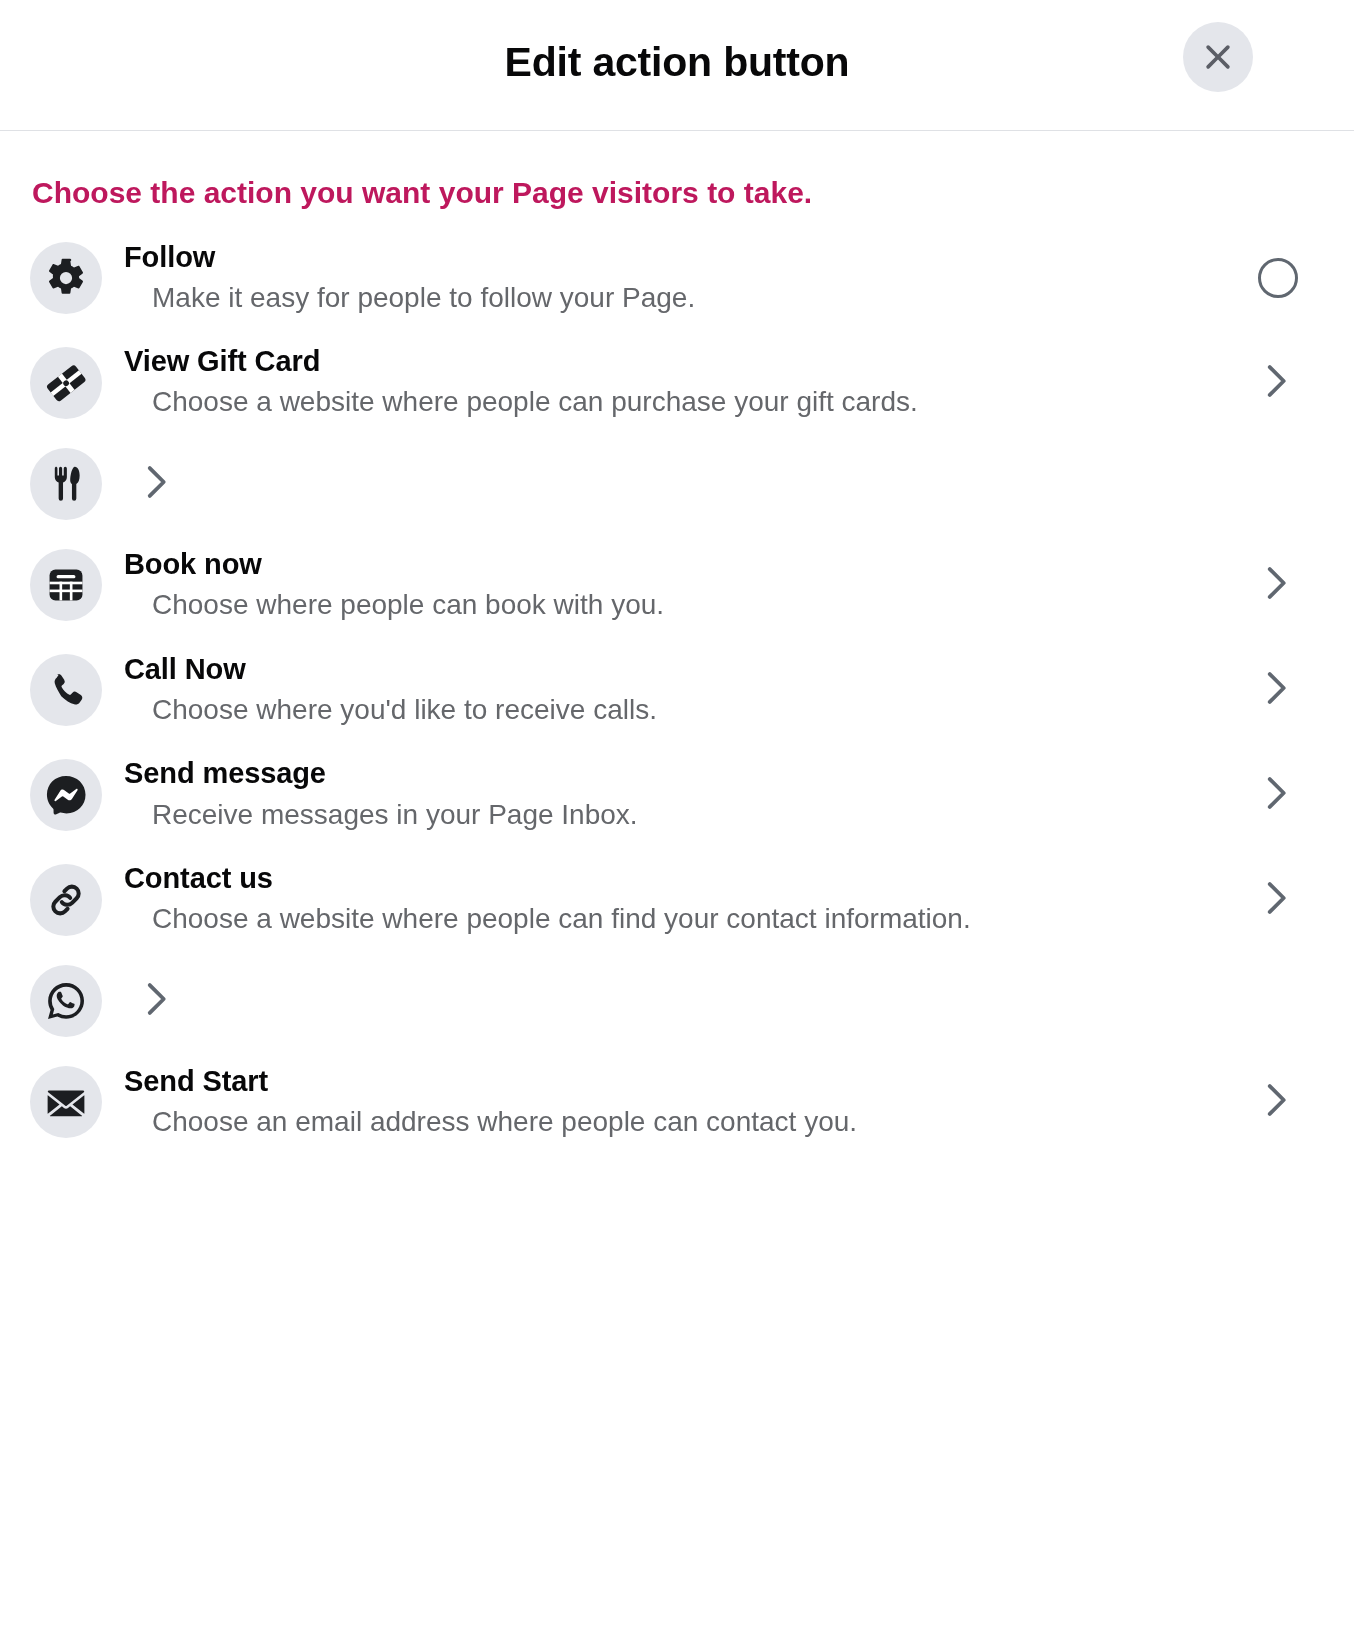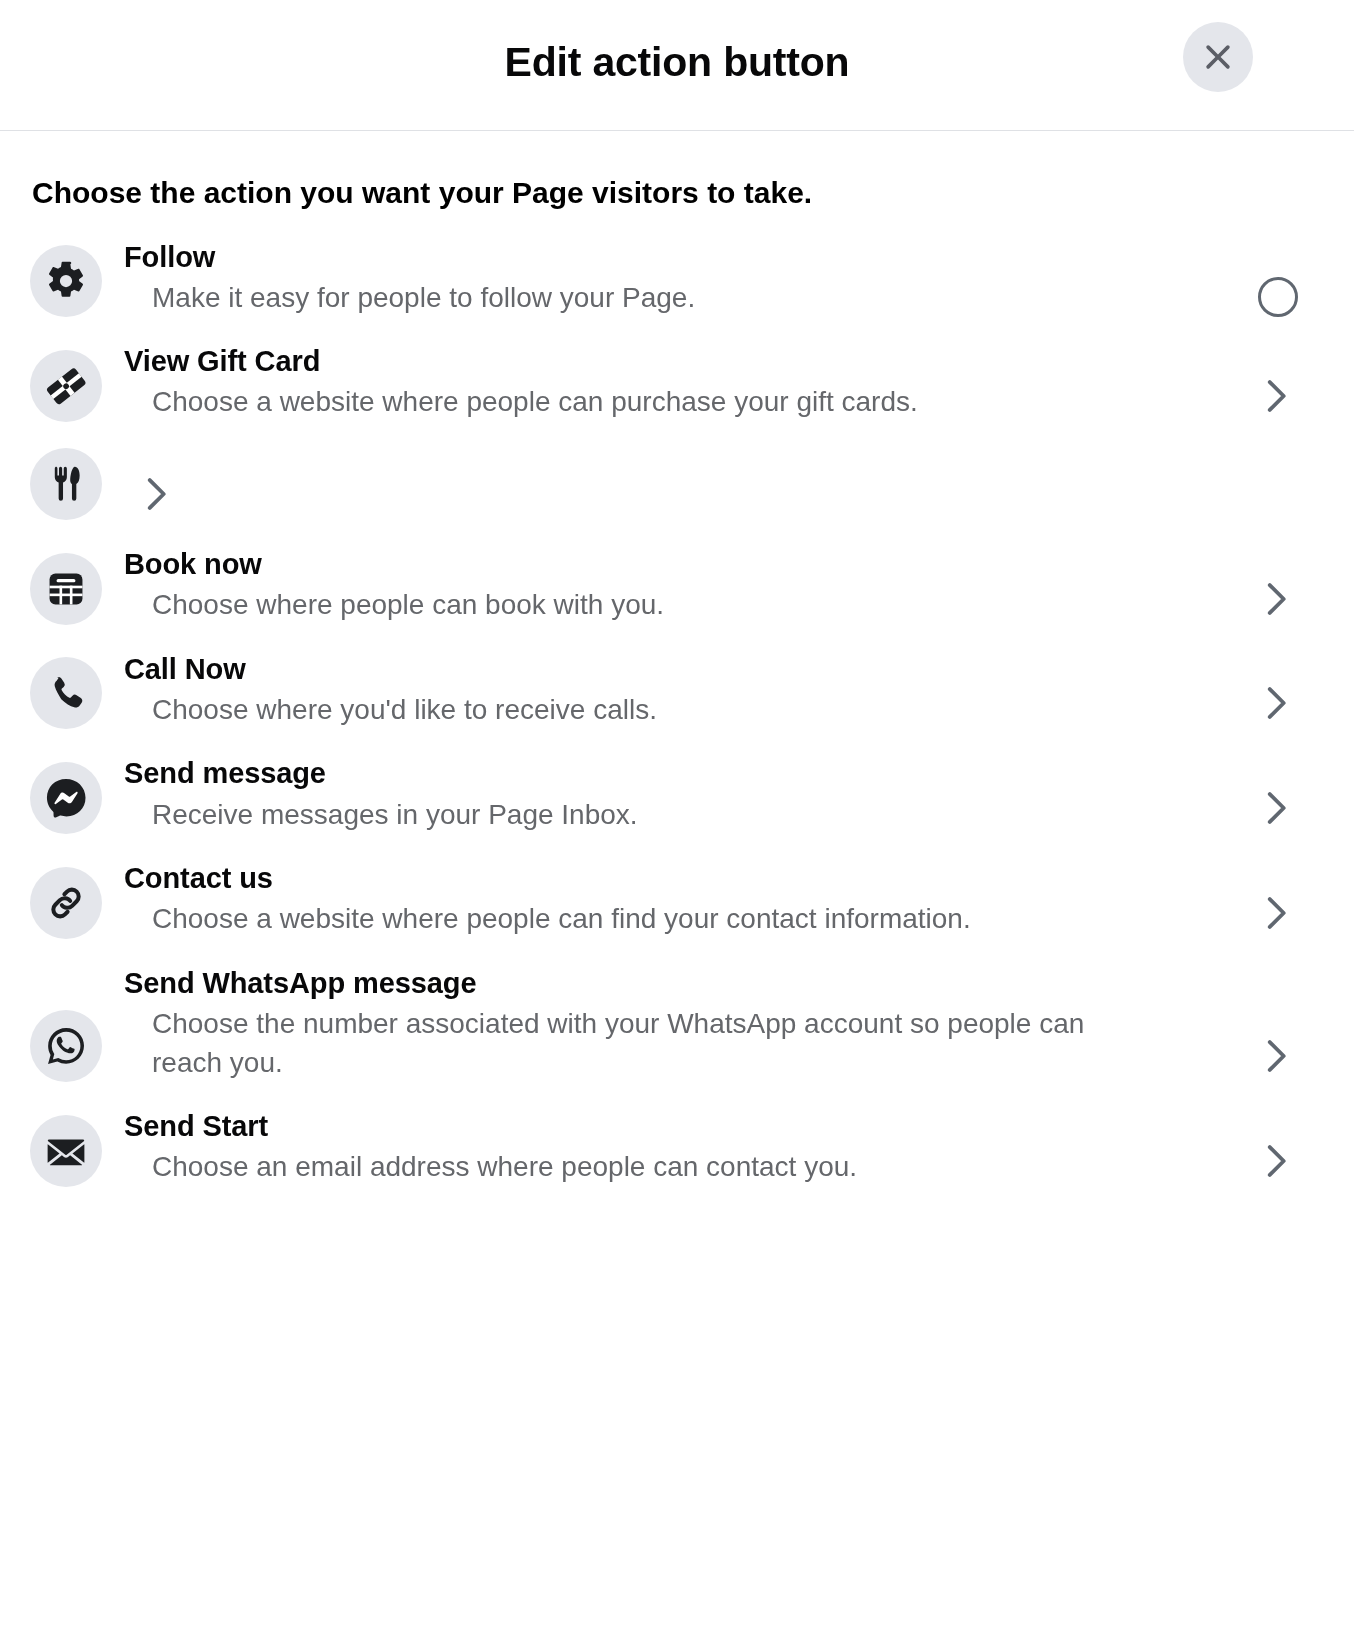--- a/index.html
+++ b/index.html
@@ -58,33 +58,33 @@
   .close-button svg { display: block; }
 
   
   .dialog-body {
     padding: 0 30px 0 30px;
   }
 
   .section-prompt {
     font-size: 30px;
     font-weight: bold;
-    color: #000000;
+    color: #be185d;
     padding: 43px 0 14px 2px;
     line-height: 1.25;
   }
 
   
   .action-list {
     list-style: none;
   }
 
   .action-item {
     display: flex;
-    align-items: flex-end;
+    align-items: center;
     padding: 13px 0;
     cursor: pointer;
   }
 
   .action-icon-wrap {
     flex: 0 0 72px;
     width: 72px;
     height: 72px;
     border-radius: 50%;
     background: #e4e6eb;
@@ -302,24 +302,20 @@
         </span>
       </li>
 
       <li class="action-item">
         <span class="action-icon-wrap">
           <svg width="44" height="44" viewBox="0 0 24 24" aria-hidden="true">
             <path fill="#1c1e21" d="M12.04 2.2c-5.4 0-9.78 4.38-9.78 9.78 0 1.72.45 3.4 1.31 4.88L2.2 21.8l5.07-1.33a9.74 9.74 0 0 0 4.77 1.24h.01c5.39 0 9.77-4.38 9.77-9.78 0-2.61-1.02-5.07-2.86-6.91a9.71 9.71 0 0 0-6.92-2.82zm0 1.96a7.8 7.8 0 0 1 5.54 2.29 7.77 7.77 0 0 1 2.29 5.53c0 4.32-3.51 7.82-7.82 7.82h-.01a7.8 7.8 0 0 1-3.97-1.09l-.29-.17-2.95.77.79-2.88-.19-.3a7.76 7.76 0 0 1-1.19-4.15c0-4.32 3.51-7.82 7.8-7.82z"></path>
             <path fill="#1c1e21" d="M9.4 7.36c-.18-.4-.37-.41-.54-.42h-.46c-.16 0-.42.06-.64.3-.22.24-.84.82-.84 2s.86 2.32.98 2.48c.12.16 1.67 2.67 4.11 3.64 2.03.8 2.44.64 2.88.6.44-.04 1.42-.58 1.62-1.14.2-.56.2-1.04.14-1.14-.06-.1-.22-.16-.46-.28-.24-.12-1.42-.7-1.64-.78-.22-.08-.38-.12-.54.12-.16.24-.62.78-.76.94-.14.16-.28.18-.52.06-.24-.12-1.01-.37-1.93-1.19-.71-.64-1.19-1.42-1.33-1.66-.14-.24-.01-.37.11-.49.11-.11.24-.28.36-.42.12-.14.16-.24.24-.4.08-.16.04-.3-.02-.42-.06-.12-.53-1.31-.74-1.79z"></path>
           </svg>
         </span>
-        <span class="action-text">
-          <span class="action-title">Send WhatsApp message</span>
-          <div class="action-desc">Choose the number associated with your WhatsApp account so people can reach you.</div>
-        </span>
         <span class="action-control">
           <span class="chevron">
             <svg width="44" height="44" viewBox="0 0 24 24" aria-hidden="true">
               <path d="M8.6 4.4 16.2 12l-7.6 7.6" fill="none" stroke="#606770" stroke-width="2.1" stroke-linecap="round" stroke-linejoin="round"></path>
             </svg>
           </span>
         </span>
       </li>
 
       <li class="action-item">

